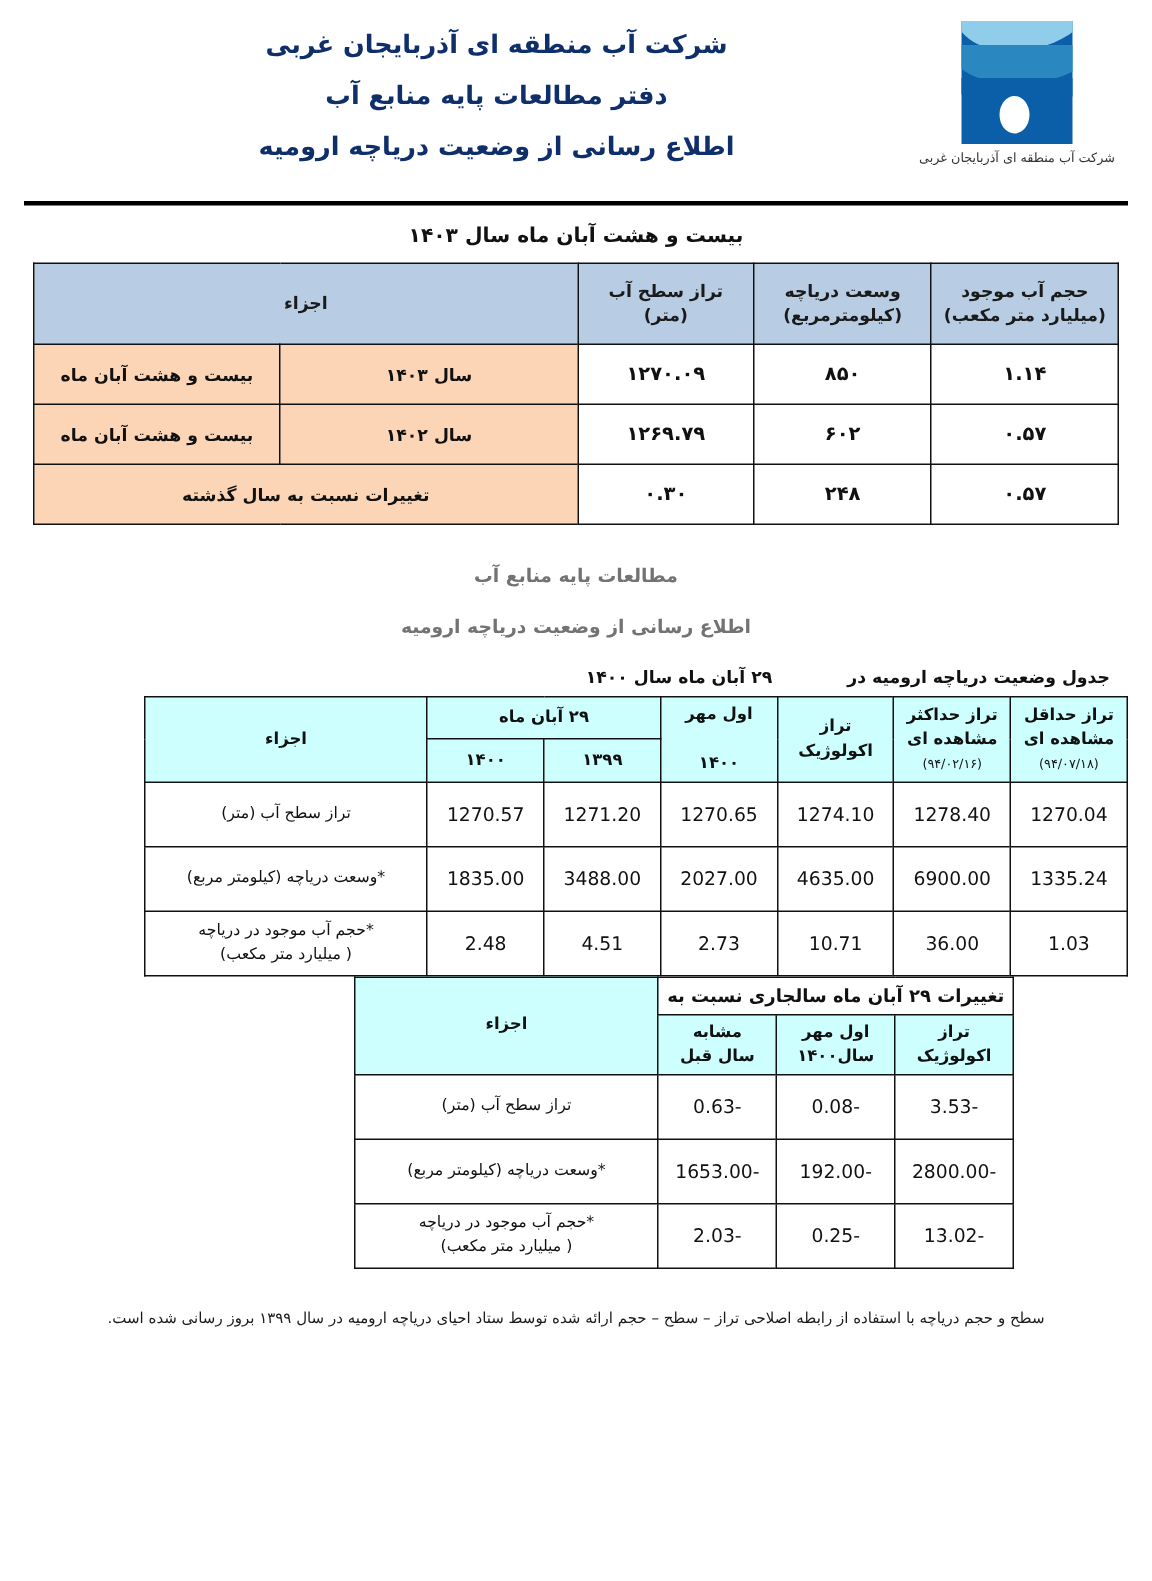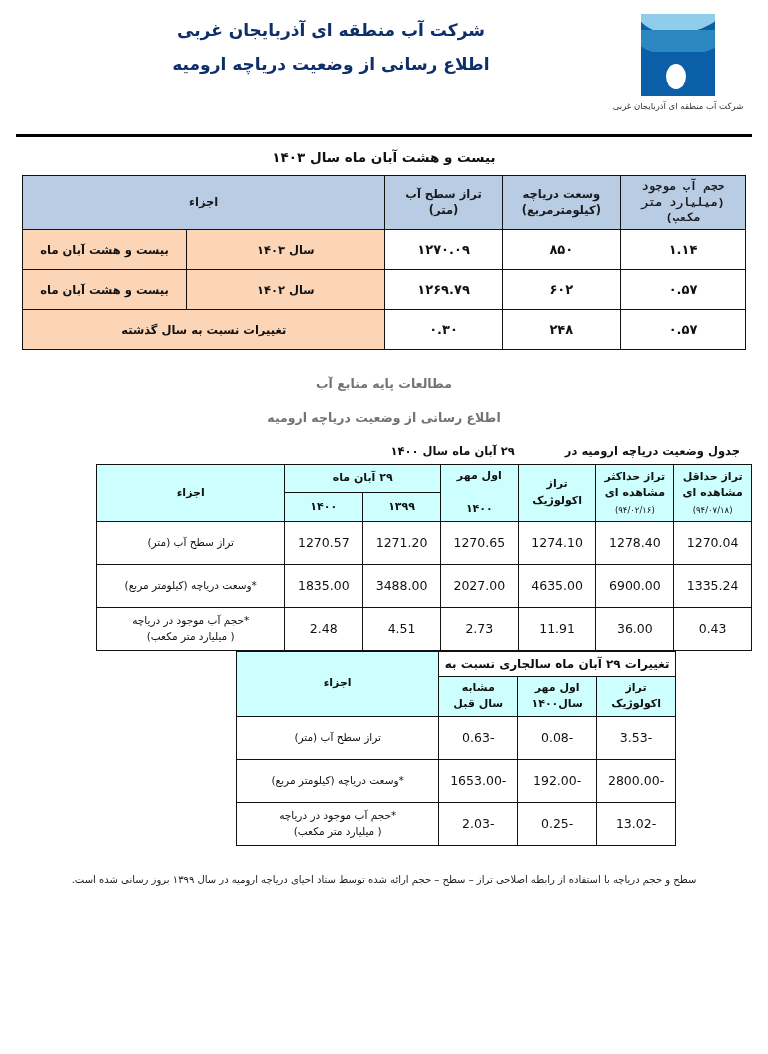--- a/index.html
+++ b/index.html
@@ -143,21 +143,21 @@
     font-size: 11.5px;
     line-height: 1.35;
     height: 54px;
   }
   #table1 td {
     font-size: 13px;
     height: 40px;
     background: #ffffff;
   }
   #table1 td.peach { background: #fbd5b5; font-size: 11.5px; margin-left: 11px; }
-  #table1 .c-num { width: 128px; font-family: Liberation Mono, monospace; }
+  #table1 .c-num { width: 128px; }
   #table1 .c-mid { width: 120px; }
   #table1 .c-lbl-a { width: 206px; }
   #table1 .c-lbl-b { width: 170px; }
 
   
   .wrap-t2 { padding: 0 0 0 0; margin-right: 16px; }
   #table2 { width: 656px; }
   #table2 th {
     background: #ccfffd;
     color: #111111;
@@ -233,20 +233,21 @@
     <div class="logo-mark">
       <div class="logo-band1"></div>
       <div class="logo-band2"></div>
       <div class="logo-band3"></div>
       <div class="logo-dot"></div>
     </div>
     <div class="logo-caption">شرکت آب منطقه ای آذربایجان غربی</div>
   </div>
   <div class="title-block">
     <div class="title-line t1">شرکت آب منطقه ای آذربایجان غربی</div>
+    <div class="title-line t2">دفتر مطالعات پایه منابع آب</div>
     <div class="title-line t3">اطلاع رسانی از وضعیت دریاچه ارومیه</div>
   </div>
 </div>
 <div class="hr-thick"></div>
 
 <div class="subtitle-center sp">بیست و هشت آبان ماه   سال ۱۴۰۳</div>
 
 <div class="wrap-t1">
 <table id="table1">
   <thead>
@@ -344,23 +345,23 @@
     <tr>
       <td>1335.24</td>
       <td>6900.00</td>
       <td>4635.00</td>
       <td>2027.00</td>
       <td>3488.00</td>
       <td>1835.00</td>
       <td class="rowlbl">*وسعت دریاچه (کیلومتر مربع)</td>
     </tr>
     <tr>
-      <td>0.43</td>
+      <td>1.03</td>
       <td>36.00</td>
-      <td>11.91</td>
+      <td>10.71</td>
       <td>2.73</td>
       <td>4.51</td>
       <td>2.48</td>
       <td class="rowlbl">
         <span>*حجم آب موجود در دریاچه</span><br>
         <span>( میلیارد متر مکعب)</span>
       </td>
     </tr>
   </tbody>
 </table>

